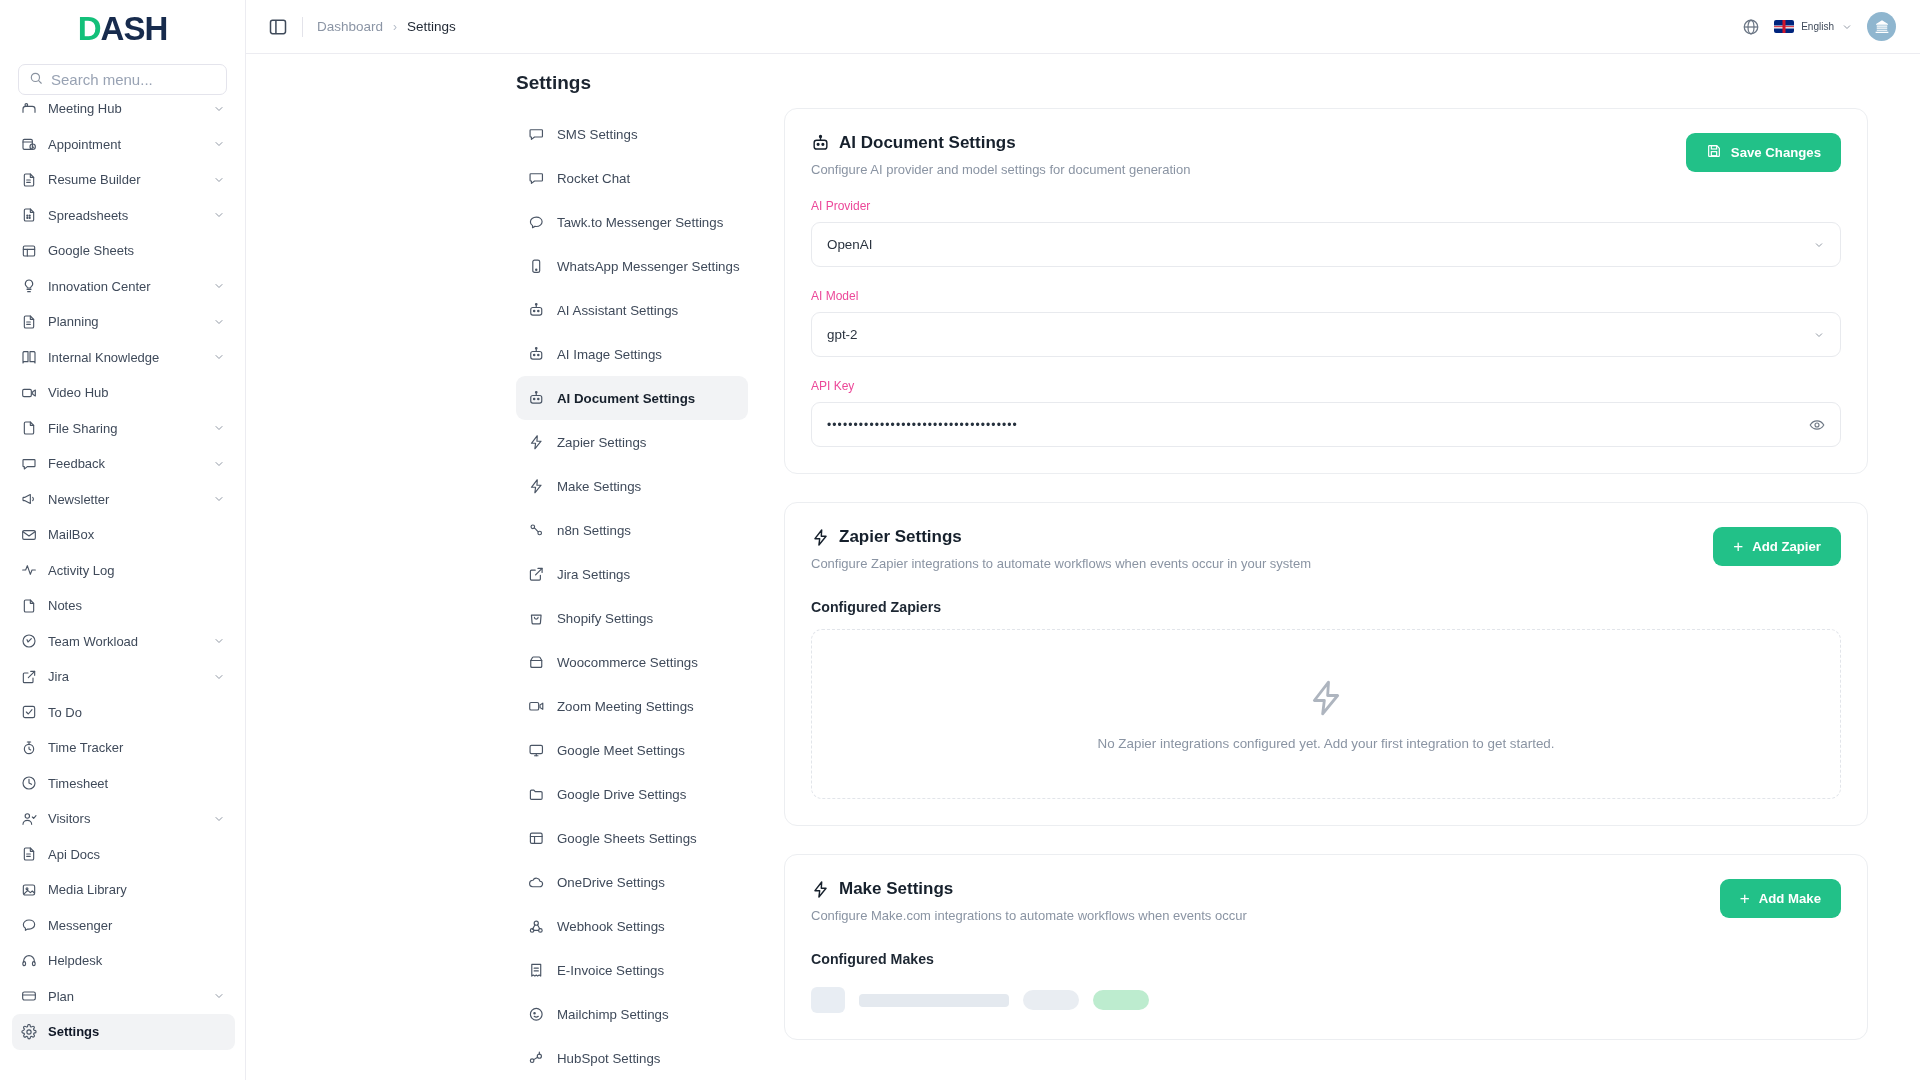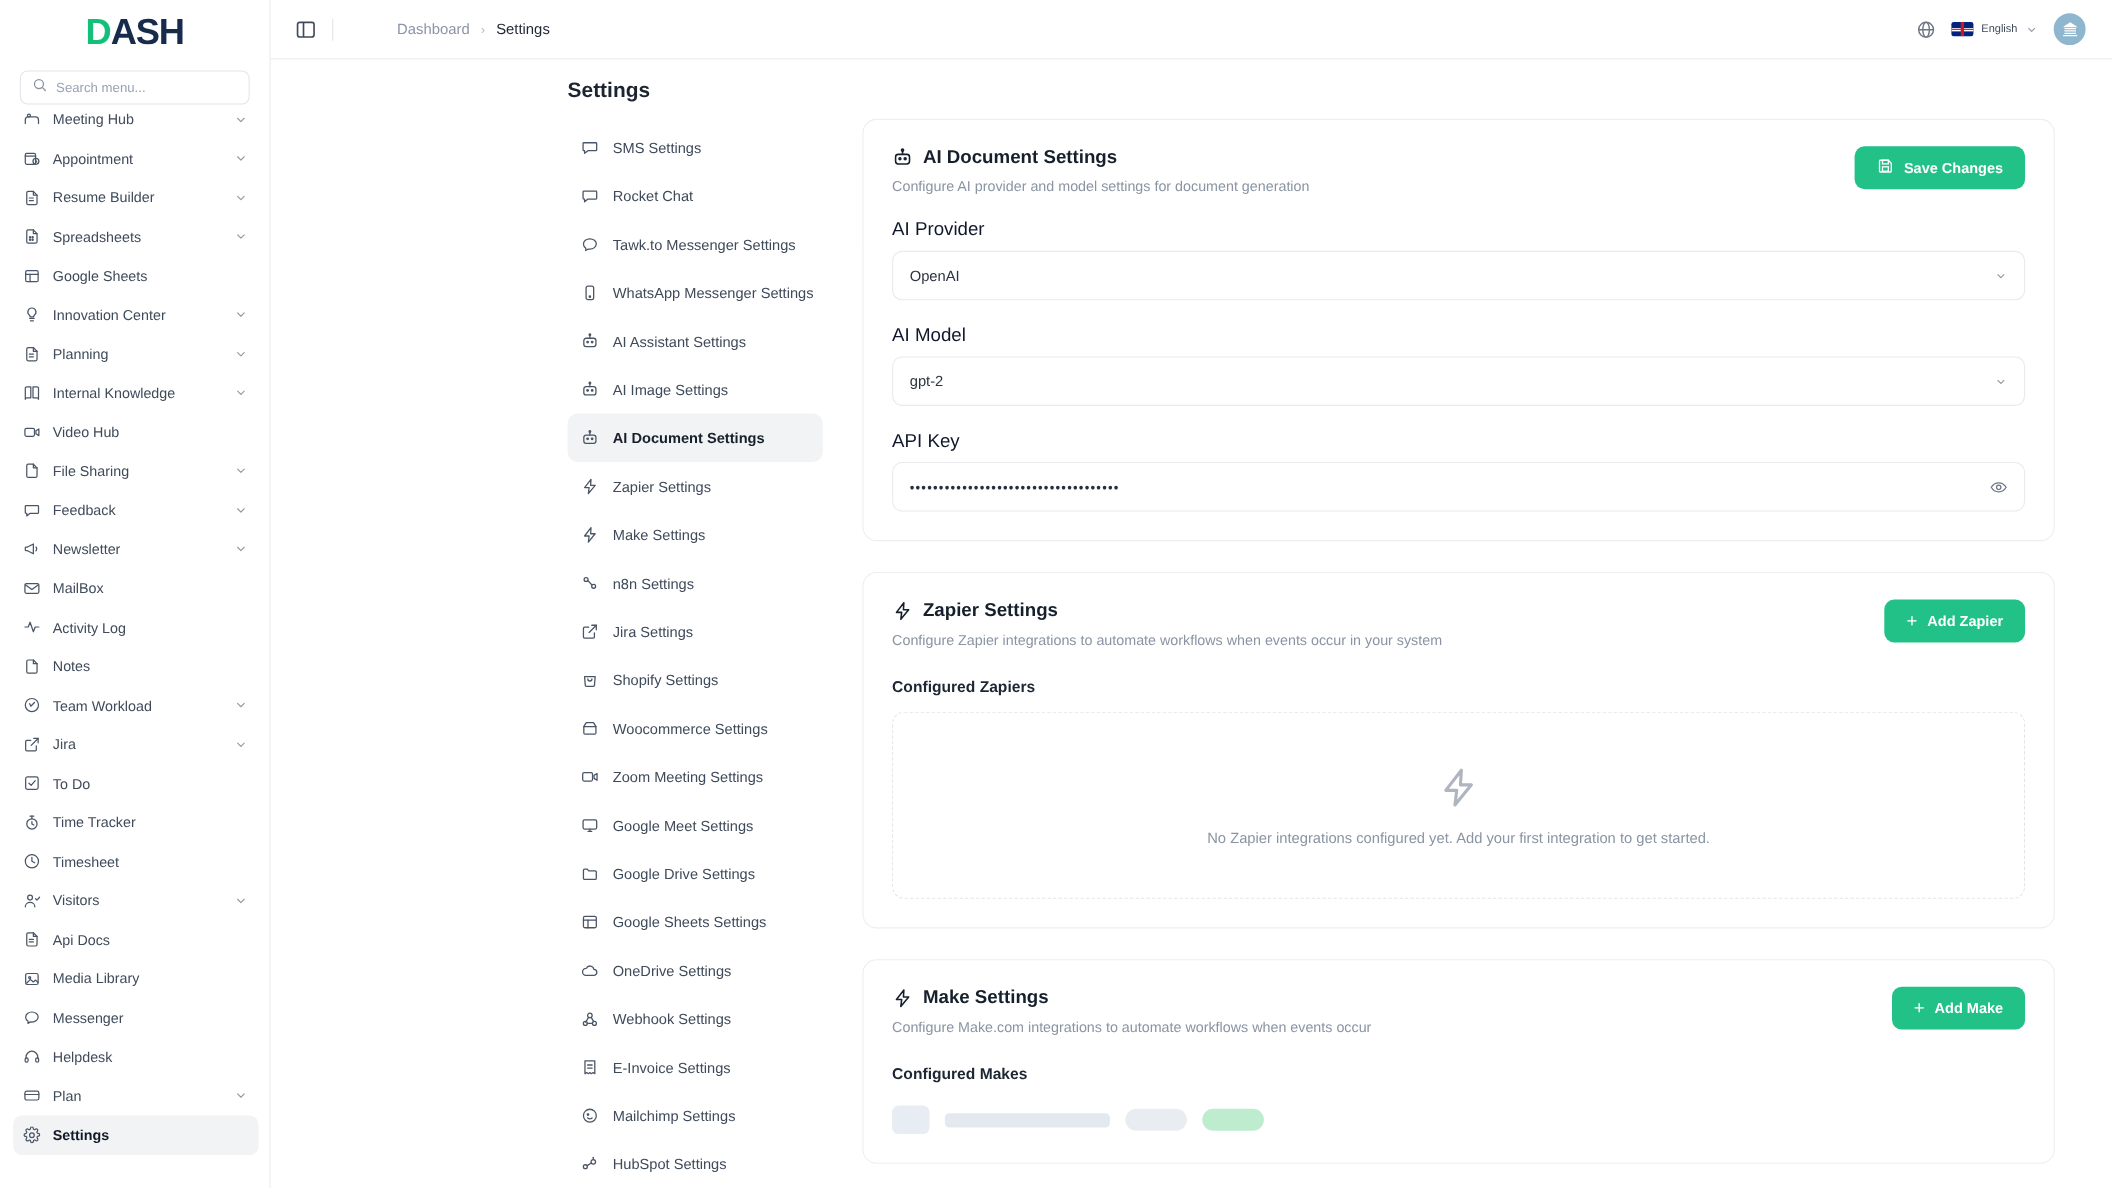--- a/index.html
+++ b/index.html
@@ -24,21 +24,21 @@
   .logo { font-size: 33px; font-weight: 700; letter-spacing: -1px; display: flex; align-items: baseline; }
   .logo .d { color: #13c07a; }
   .logo .rest { color: #172b4d; }
   .search-wrap { padding: 6px 18px 10px 18px; }
   .search-box {
     height: 31px; border: 1px solid #e4e4ec; border-radius: 7px;
     display: flex; align-items: center; gap: 8px; padding: 0 10px;
     background: #fff;
   }
   .search-box input {
-    border: none; outline: none; font-size: 12px; color: #0c4a6e;
+    border: none; outline: none; font-size: 15px; color: #0c4a6e;
     font-family: "Liberation Sans", sans-serif; width: 100%; background: transparent;
   }
   .search-box input::placeholder { color: #98a2b3; }
 
   .nav-scroll {
     flex: 1; overflow: hidden; padding: 0 10px 0 12px;
     position: relative;
   }
   .nav-item {
     display: flex; align-items: center; gap: 11px;
@@ -55,21 +55,21 @@
 
   
   .main { flex: 1; display: flex; flex-direction: column; height: 1080px; min-width: 0; background:#fff; }
   .topbar {
     height: 54px; min-height: 54px; border-bottom: 1px solid #ececf1;
     display: flex; align-items: center; padding: 0 24px 0 22px; gap: 14px;
   }
   .panel-toggle { width: 20px; height: 20px; color:#3f4a5a; cursor: pointer; display:flex; }
   .vdiv { width: 1px; height: 20px; background: #e3e3ea; }
   .crumbs { display: flex; align-items: center; gap: 10px; font-size: 13.5px; }
-  .crumbs .c-link { color: #8b95a5; cursor: pointer; margin-left: 44px; }
+  .crumbs .c-link { color: #8b95a5; cursor: pointer; }
   .crumbs .c-sep { color: #b4bcc8; font-size: 12px; }
   .crumbs .c-cur { color: #1f2733; }
   .top-right { margin-left: auto; display: flex; align-items: center; gap: 14px; }
   .globe { width: 18px; height: 18px; color: #6b7685; cursor: pointer; }
   .lang { display: flex; align-items: center; gap: 7px; font-size: 10px; color: #3f4a5a; cursor: pointer; }
   .flag {
     width: 20px; height: 13px; border-radius: 2px; overflow: hidden;
     background: #00247d; position: relative; display: inline-block;
   }
   .flag::before {
@@ -127,21 +127,21 @@
 
   .btn {
     display: inline-flex; align-items: center; gap: 9px;
     background: #22c188; color: #fff; border: none; border-radius: 9px;
     font-size: 13.2px; font-weight: 600; padding: 0 20px; height: 39px;
     cursor: pointer; font-family: "Liberation Sans", sans-serif; white-space: nowrap; text-align: center;
   }
   .btn svg { width: 16px; height: 16px; }
   .btn .plus { font-size: 17px; line-height: 1; font-weight: 400; }
 
-  .field-label { font-size: 17px; color: #0f172a; font-weight: 500; margin: 22px 0 9px 0; }
+  .field-label { font-size: 12px; color: #ec4899; font-weight: 500; margin: 22px 0 9px 0; }
   .field {
     height: 45px; border: 1px solid #e8eaee; border-radius: 9px;
     display: flex; align-items: center; padding: 0 15px;
     font-size: 13.4px; color: #2b3440; background: #fff;
   }
   .field .val { flex: 1; }
   .field .dots { letter-spacing: 1.1px; font-size: 12px; color: #25303d; }
   .field .endico { width: 16px; height: 16px; color: #6d7784; cursor: pointer; display:flex; }
 
   .sub-head { font-size: 14.2px; font-weight: 600; color: #1d2733; margin: 28px 0 14px 0; }

